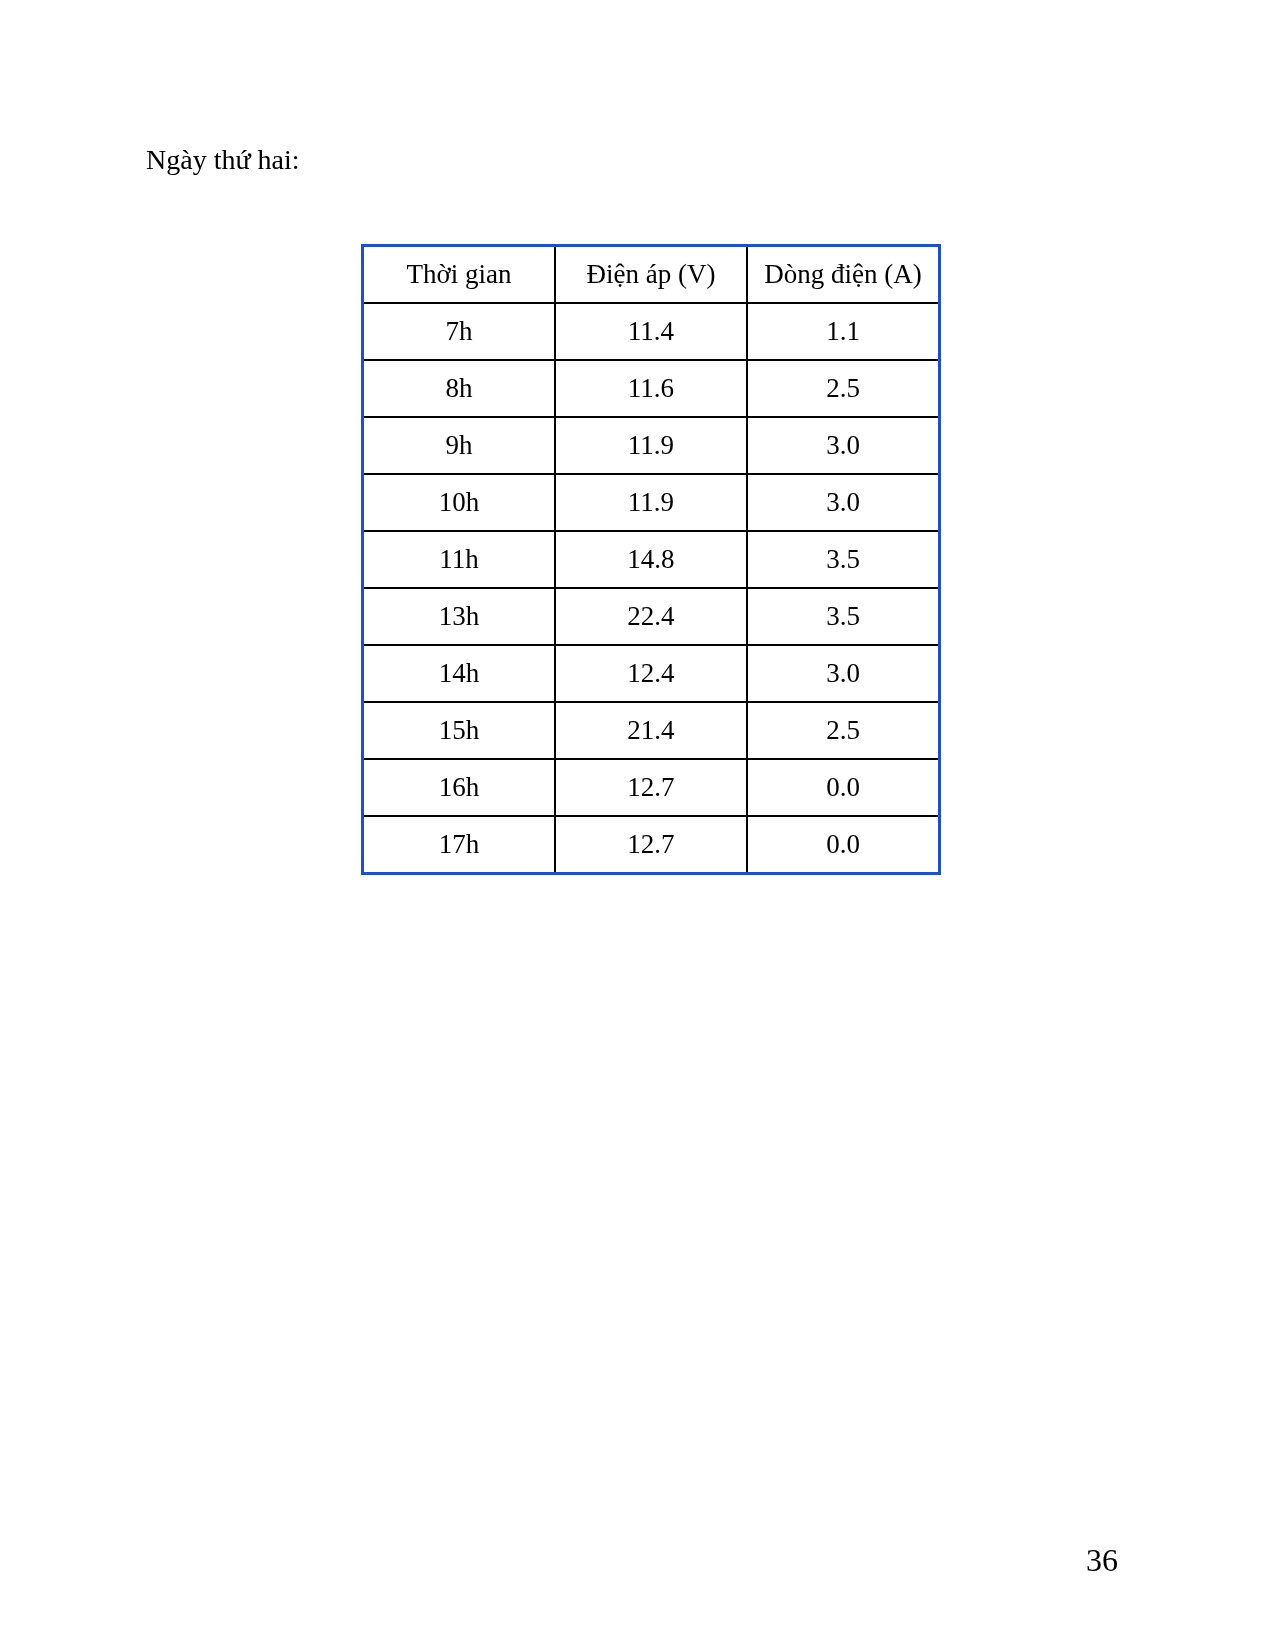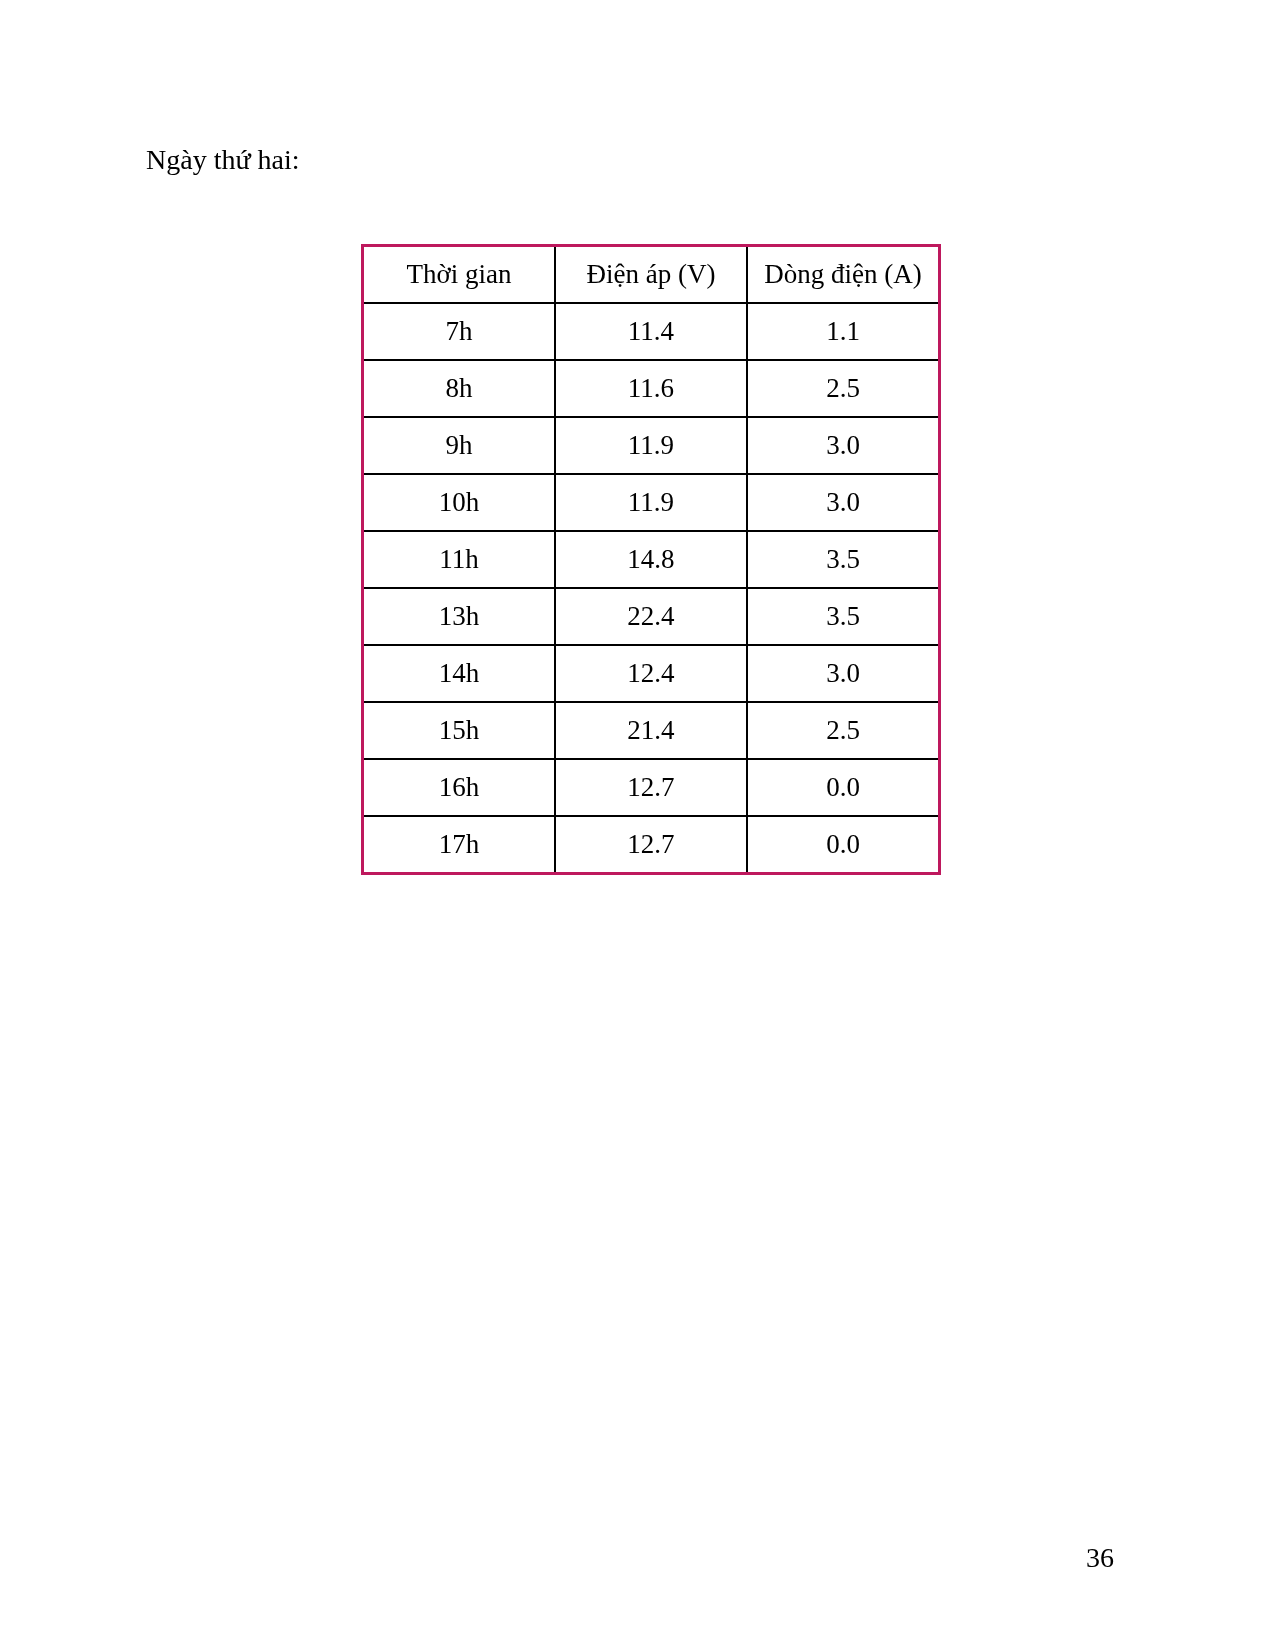--- a/index.html
+++ b/index.html
@@ -58,27 +58,27 @@
     border: 2px solid #000000;
     height: 55px;
     text-align: center;
     vertical-align: middle;
     font-size: 27px;
     font-weight: normal;
     padding: 0;
     background: #ffffff;
   }
   .data-table {
-    border: 3px solid #be185d;
+    border: 3px solid #1d4ed8;
   }
   .page-number {
     position: absolute;
     left: 1086px;
     top: 1542px;
-    font-size: 28px;
+    font-size: 32px;
     line-height: 1.15;
   }
 </style>
 </head>
 <body>
 
 <div class="page">
 
   <p class="intro">Ngày thứ hai:</p>
 

